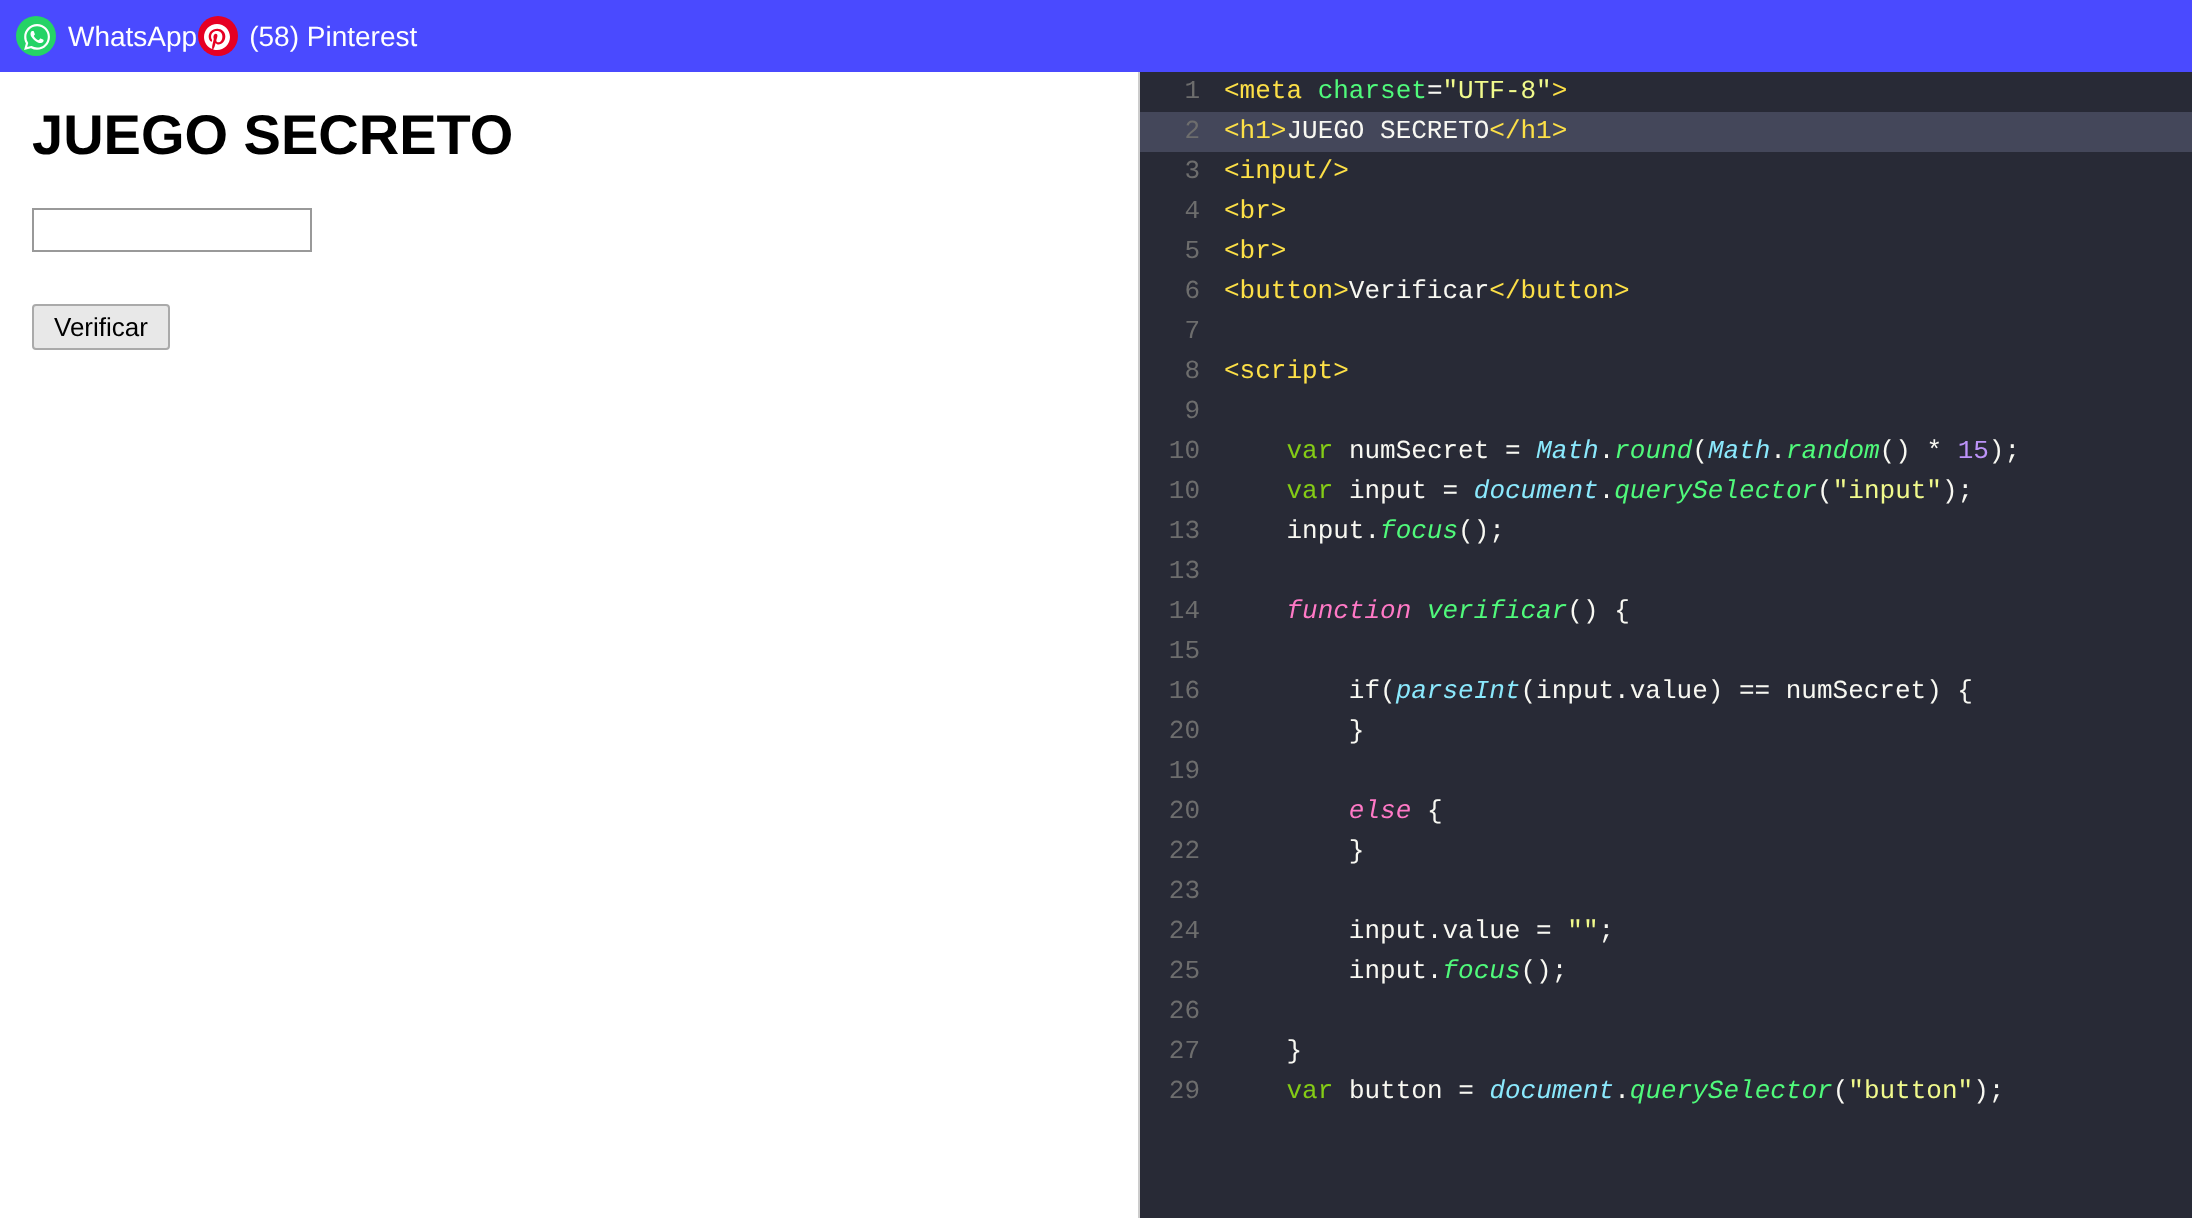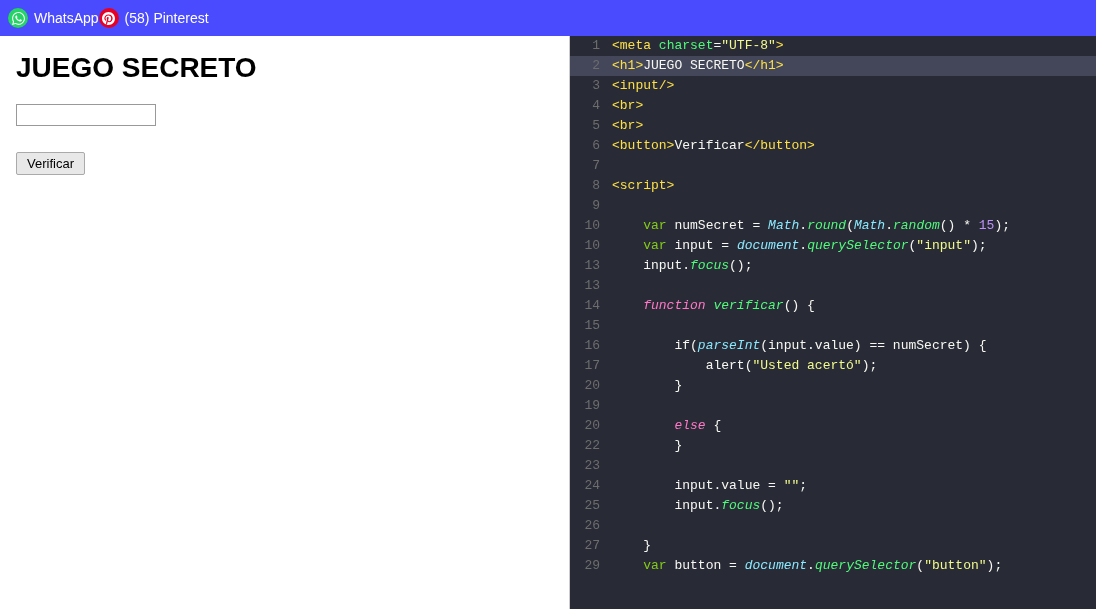--- a/index.html
+++ b/index.html
@@ -245,24 +245,20 @@
     <div class="code-line">
       <span class="line-number">15</span>
       <span class="line-content"></span>
     </div>
 
     <div class="code-line">
       <span class="line-number">16</span>
       <span class="line-content">        <span class="hl-plain">if(</span><span class="hl-builtin">parseInt</span><span class="hl-plain">(input.value) == numSecret) {</span></span>
     </div>
 
-    <div class="code-line">
-      <span class="line-number">17</span>
-      <span class="line-content">            <span class="hl-plain">alert(</span><span class="hl-string">"Usted acertó"</span><span class="hl-plain">);</span></span>
-    </div>
 
     <div class="code-line">
       <span class="line-number">20</span>
       <span class="line-content">        <span class="hl-plain">}</span></span>
     </div>
 
     <div class="code-line">
       <span class="line-number">19</span>
       <span class="line-content"></span>
     </div>

